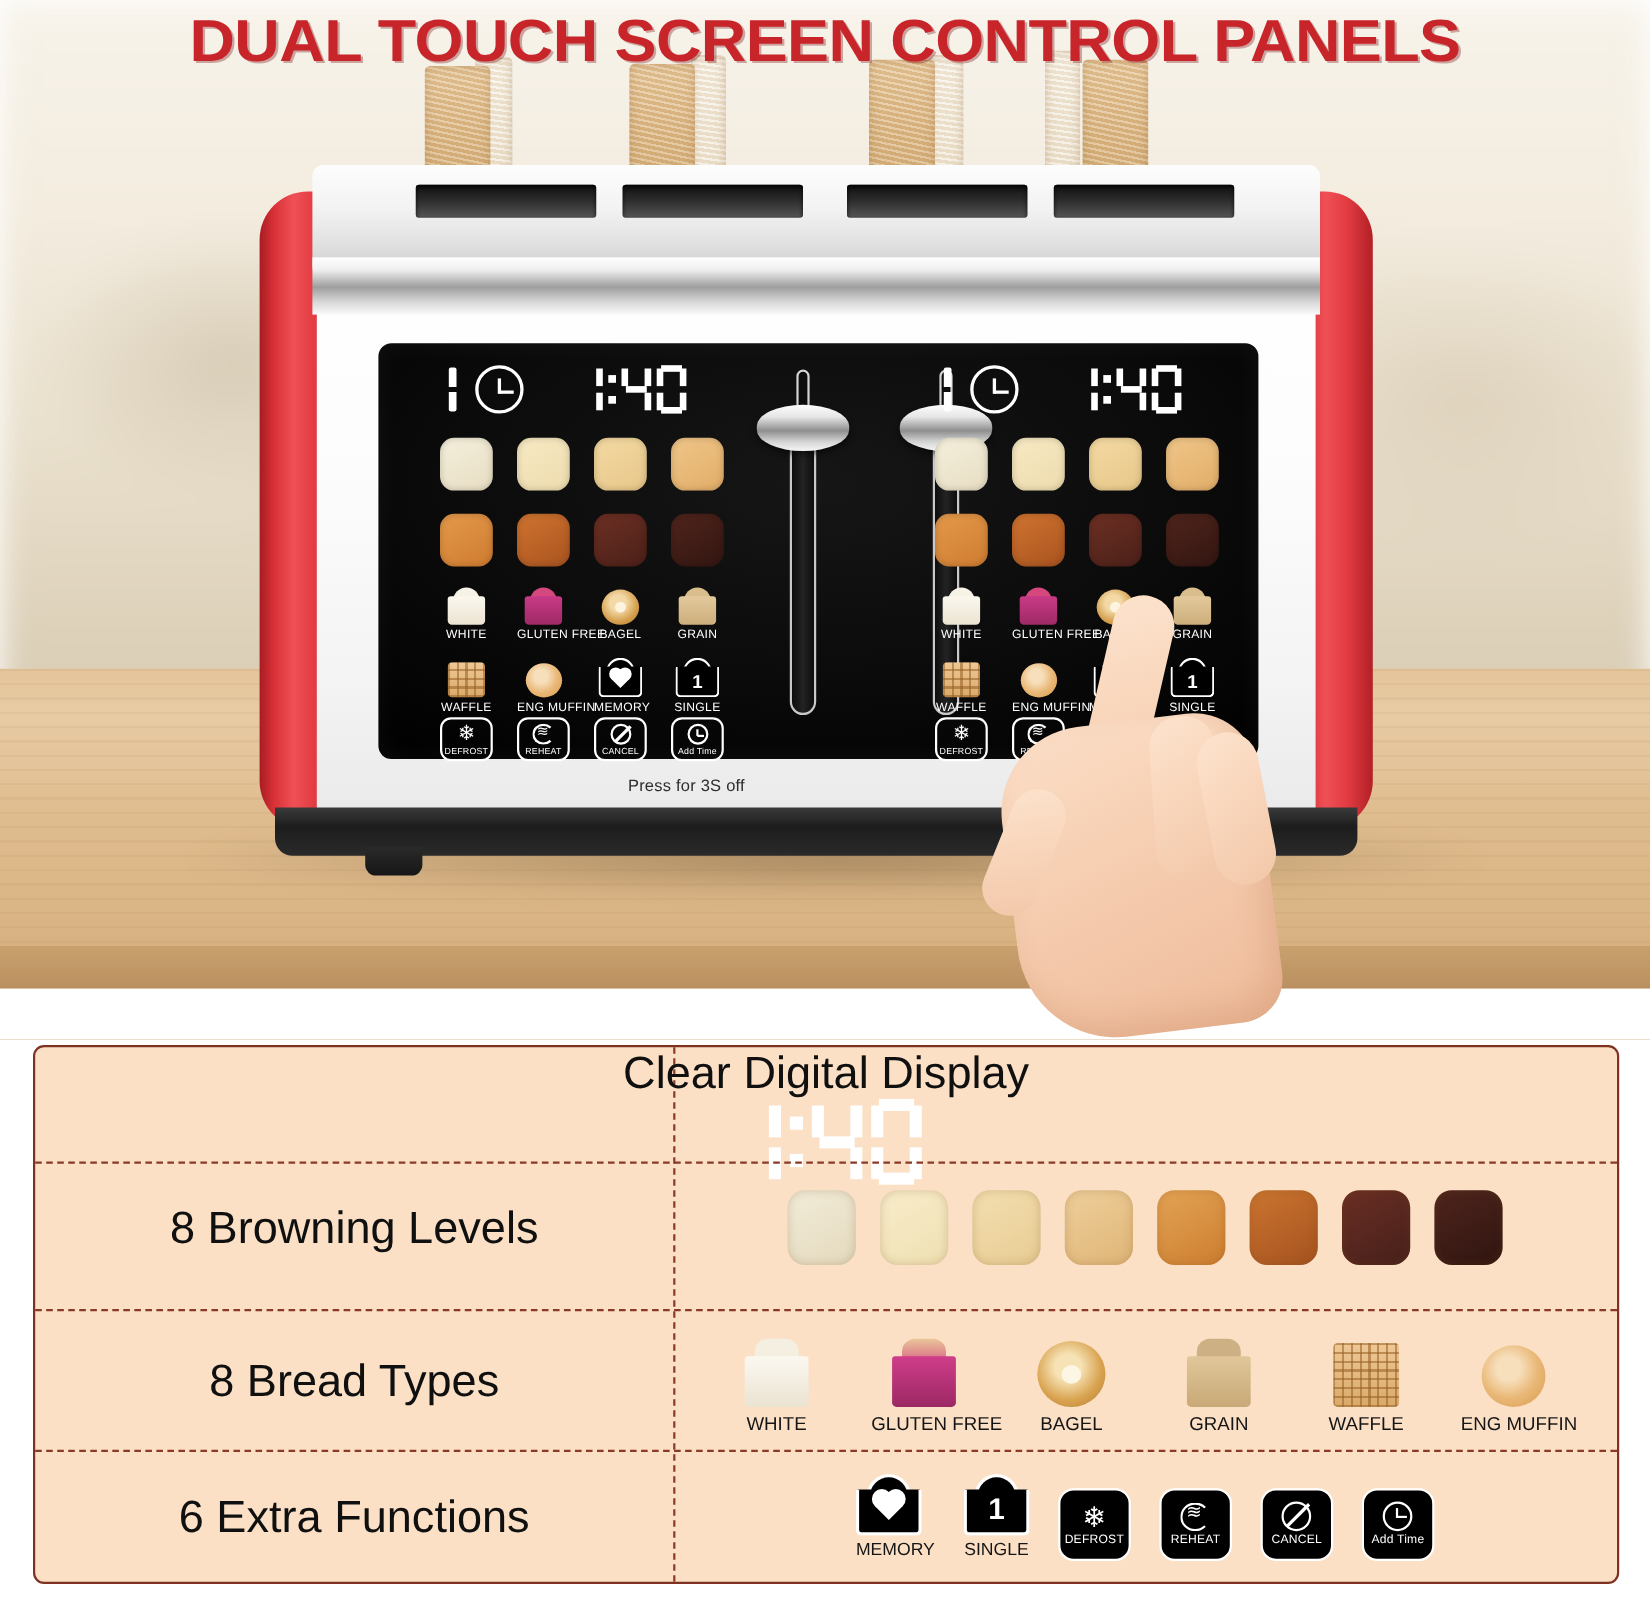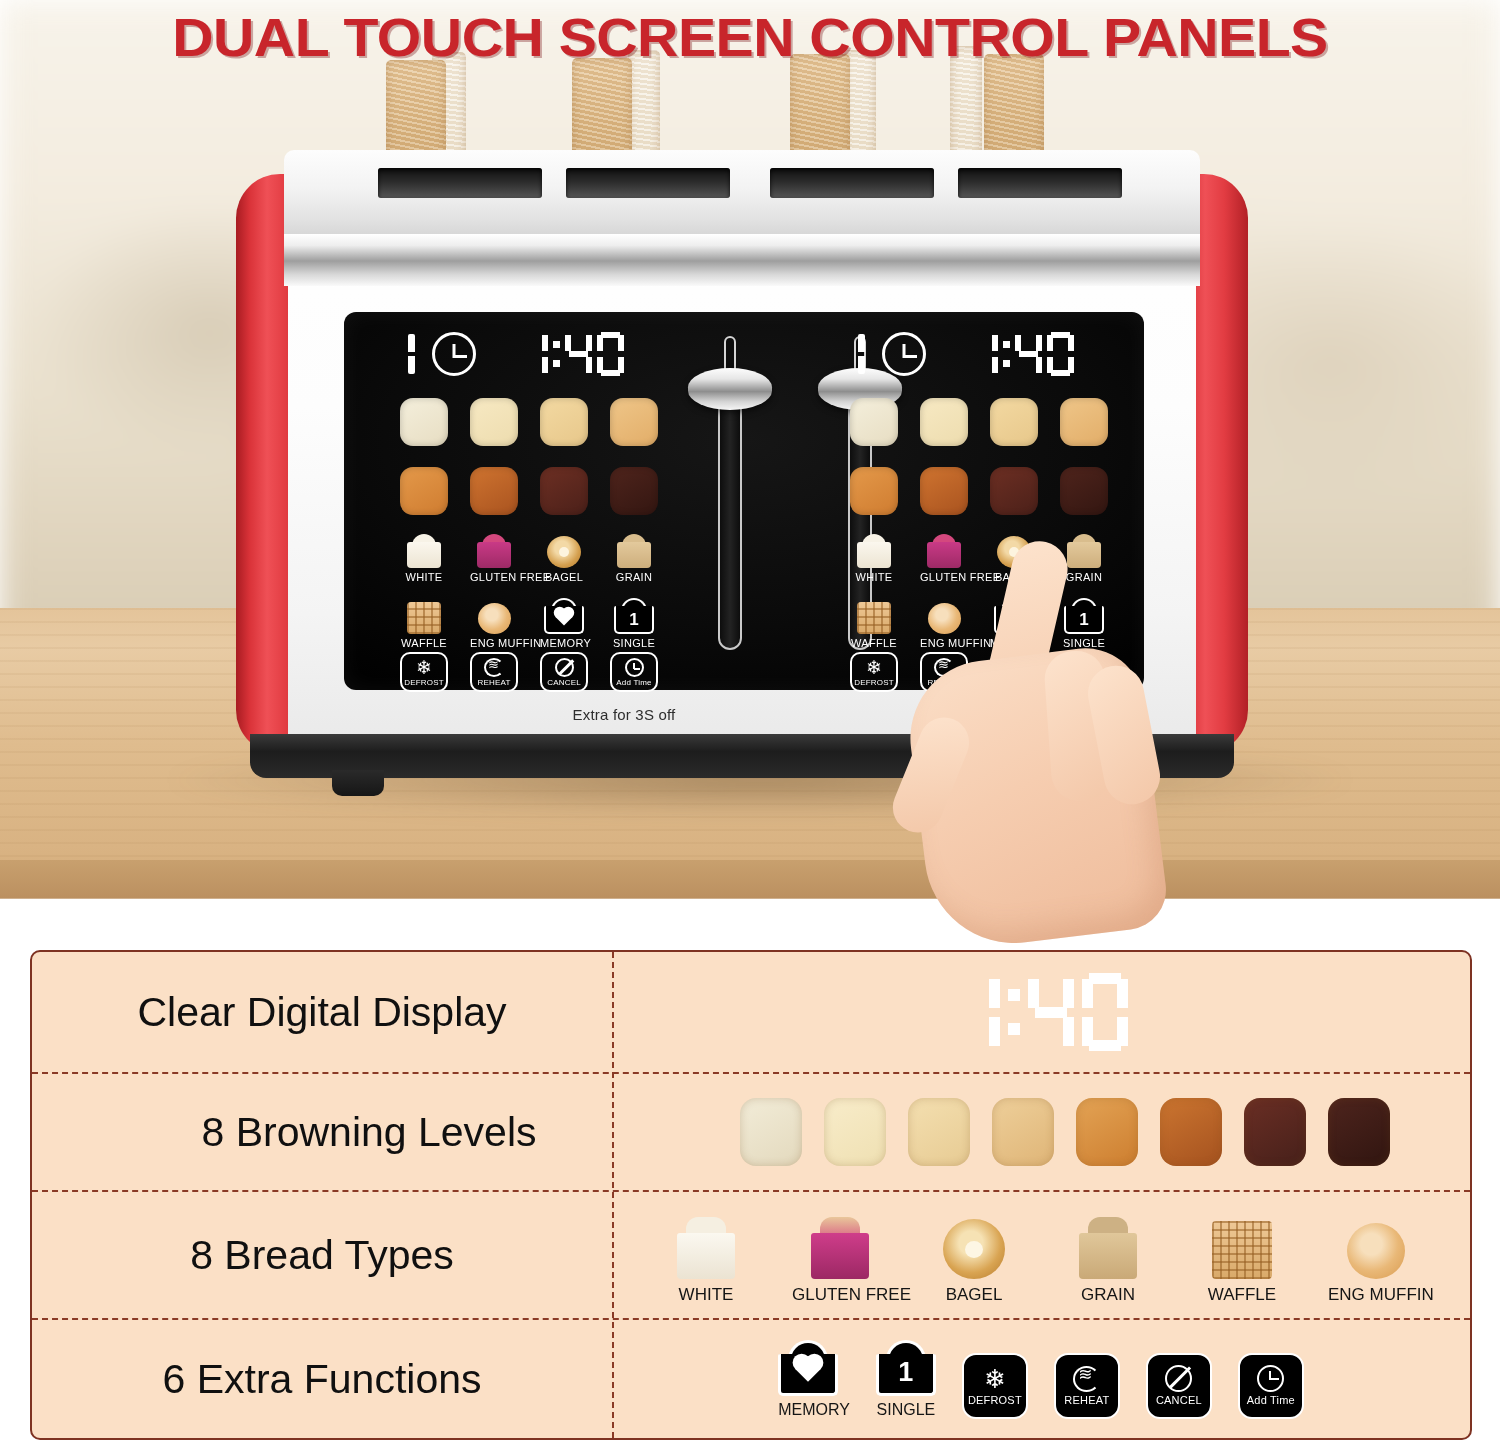--- a/index.html
+++ b/index.html
@@ -589,41 +589,41 @@
             <span>CANCEL</span>
           </div>
           <div class="fnbtn">
             <div class="clk2"></div>
             <span>Add Time</span>
           </div>
         </div>
       </div>
     </div>
 
-    <div class="press-note">Extra for 3S off</div>
+    <div class="press-note">Press for 3S off</div>
     <div class="base-dark"></div>
     <div class="foot" style="left:96px;"></div>
     <div class="foot" style="right:96px;"></div>
   </div>
 
   <div class="hand">
     <div class="fgr f-index"></div>
     <div class="palm"></div>
     <div class="fgr f-mid"></div>
     <div class="fgr f-ring"></div>
     <div class="fgr f-thumb"></div>
   </div>
 
   <div class="title">DUAL TOUCH SCREEN CONTROL PANELS</div>
 </div>
 
 <div class="features">
   <div class="vdiv"></div>
 
-  <div class="frow" style="top:0;height:120px;">
+  <div class="frow" style="top:0;height:120px;flex-direction:column;">
     <div class="flabel">Clear Digital Display</div>
     <div class="fcontent">
       <div class="seg-big">
         <div class="seg-d one">
             <b class="sv s-b"></b>
             <b class="sv s-c"></b>
           </div>
         <div class="seg-colon">
             <i></i>
             <i></i>
@@ -639,21 +639,21 @@
             <b class="sv s-f"></b>
             <b class="sv s-b"></b>
             <b class="sv s-e"></b>
             <b class="sv s-c"></b>
             <b class="sh s-d"></b>
           </div>
       </div>
     </div>
   </div>
 
-  <div class="frow" style="top:120px;height:118px;padding-left:47px;">
+  <div class="frow" style="top:104px;height:118px;">
     <div class="flabel">8 Browning Levels</div>
     <div class="fcontent">
       <div class="browns">
         <div class="brown-sw" style="background:linear-gradient(150deg,#f2ecd8,#e3d9bd);"></div>
         <div class="brown-sw" style="background:linear-gradient(150deg,#f8ecca,#efe0b2);"></div>
         <div class="brown-sw" style="background:linear-gradient(150deg,#f4dfb0,#e7cb93);"></div>
         <div class="brown-sw" style="background:linear-gradient(150deg,#eecf9a,#dfb madeira77);background:linear-gradient(150deg,#eecf9a,#dfb577);"></div>
         <div class="brown-sw" style="background:linear-gradient(150deg,#e3a355,#cd7e2f);"></div>
         <div class="brown-sw" style="background:linear-gradient(150deg,#cb7530,#a5521f);"></div>
         <div class="brown-sw" style="background:linear-gradient(150deg,#6a2e24,#46201a);"></div>

